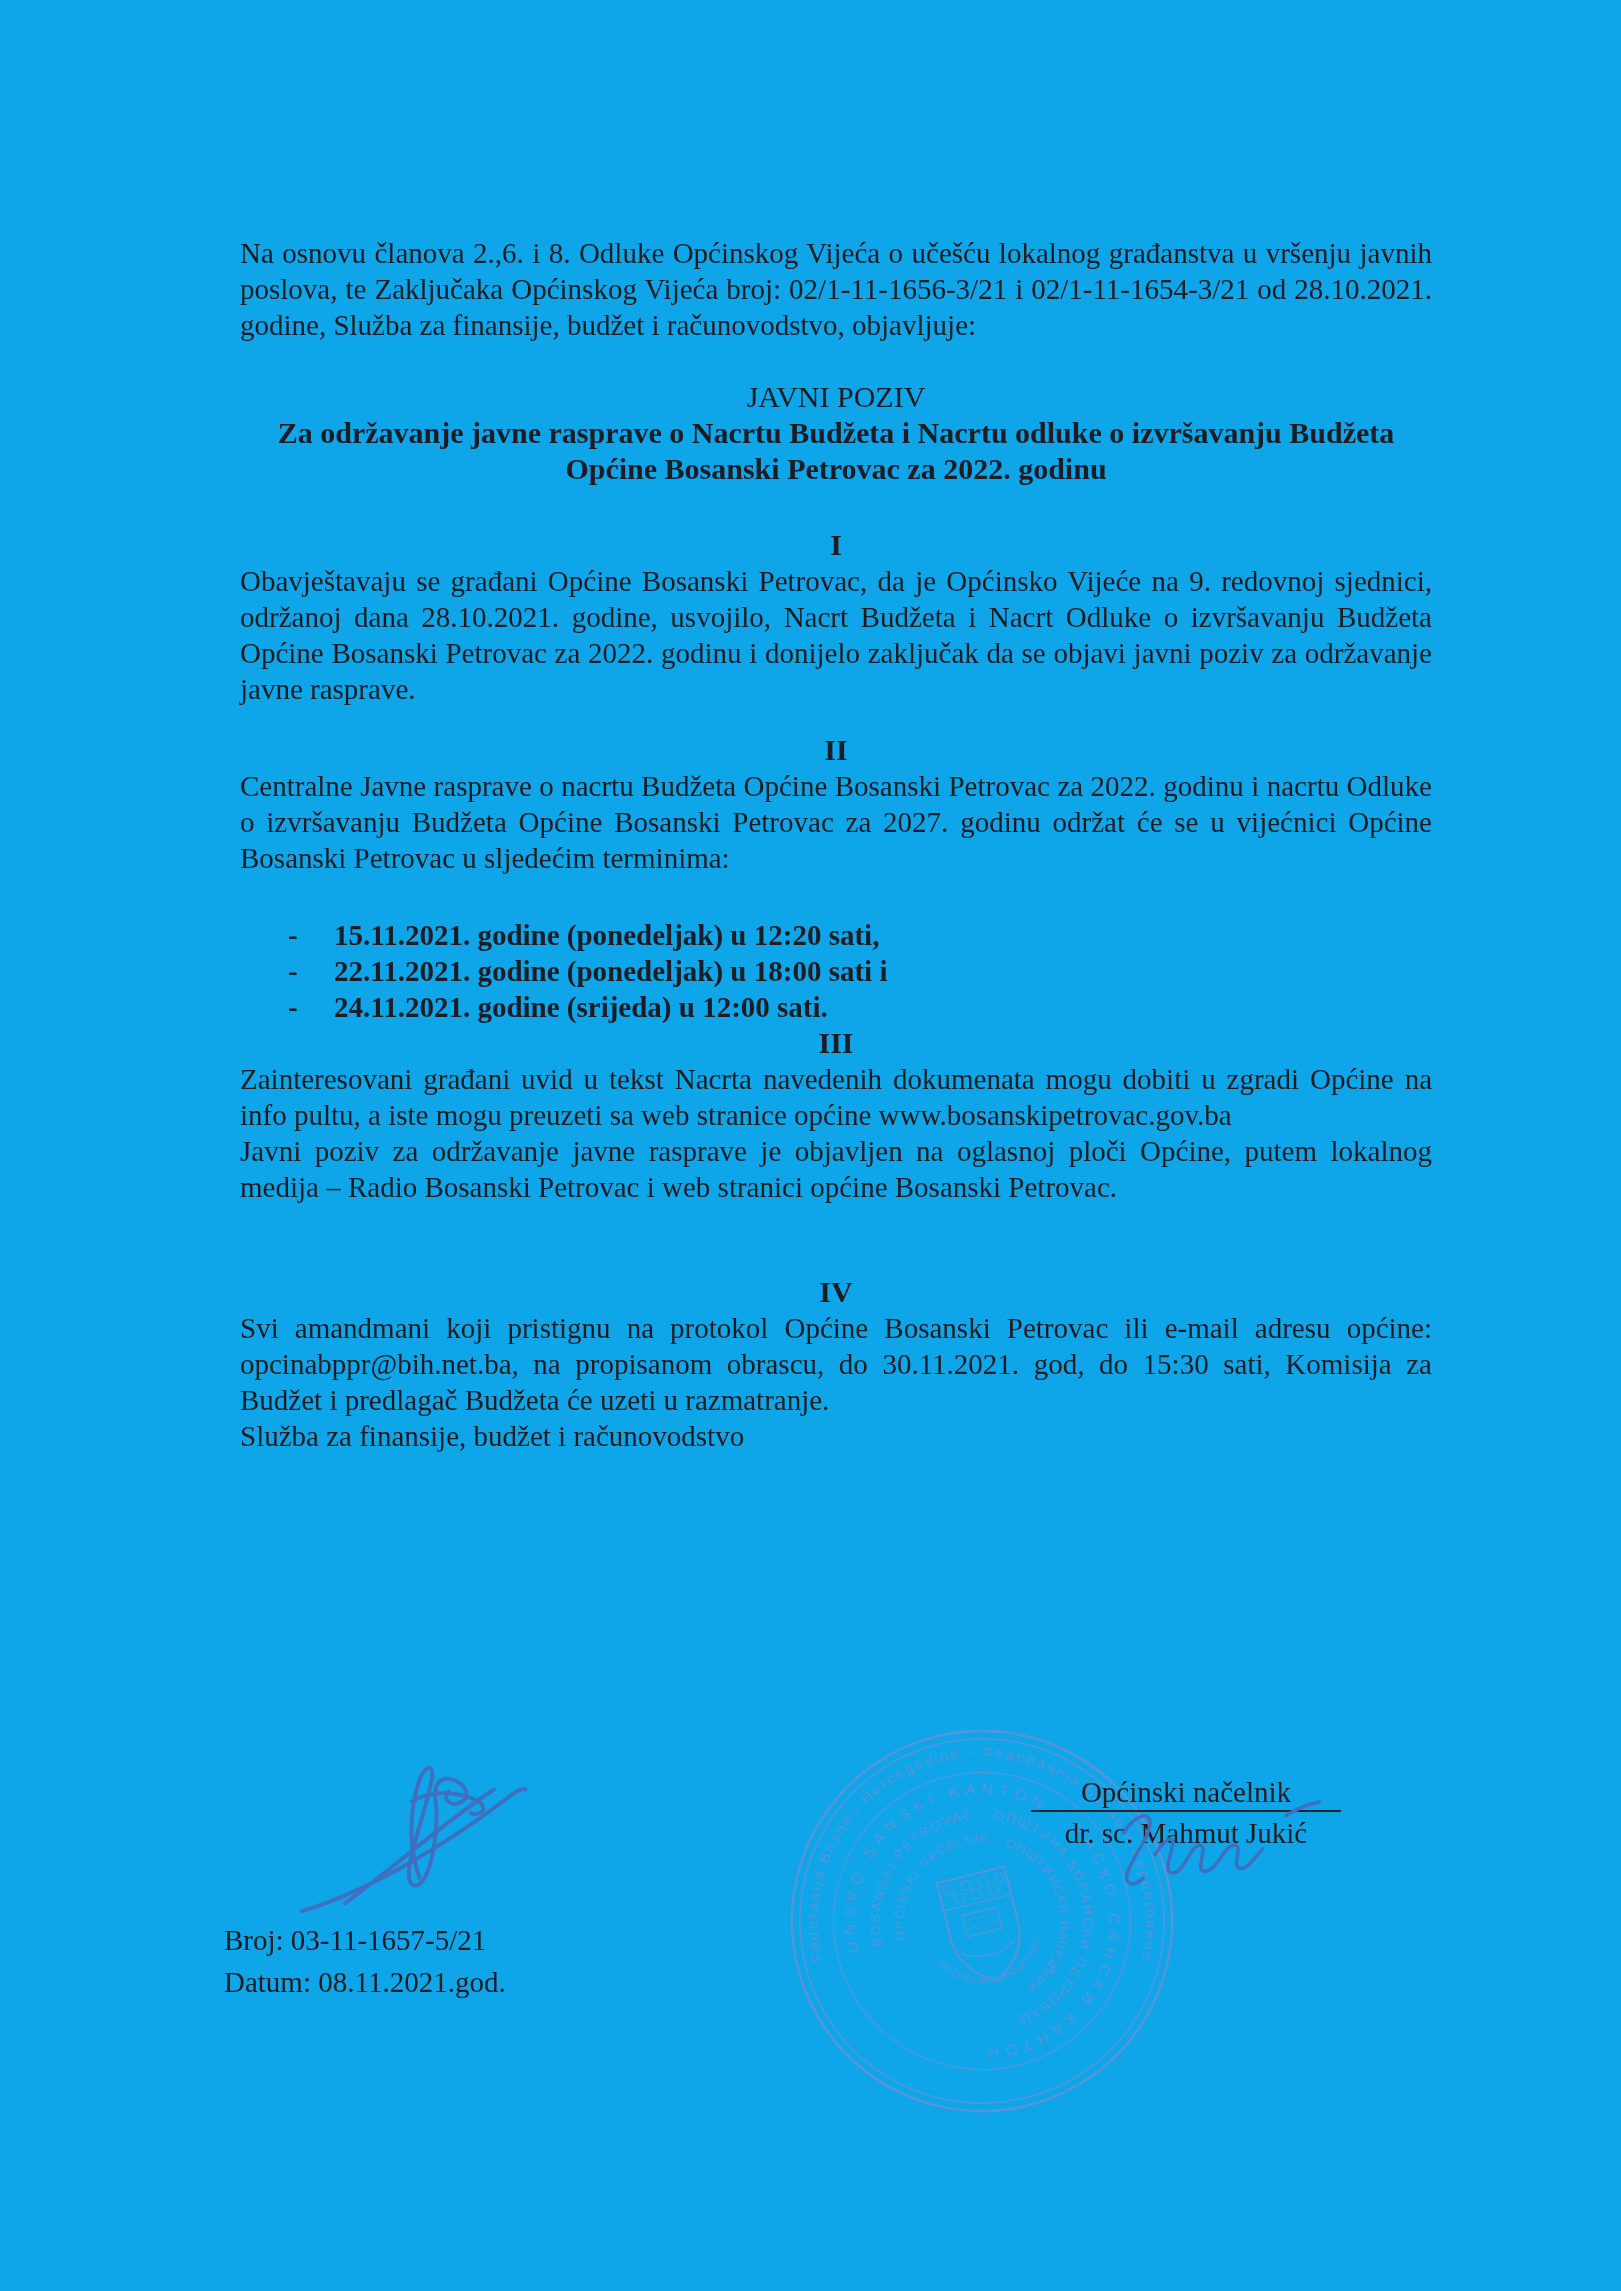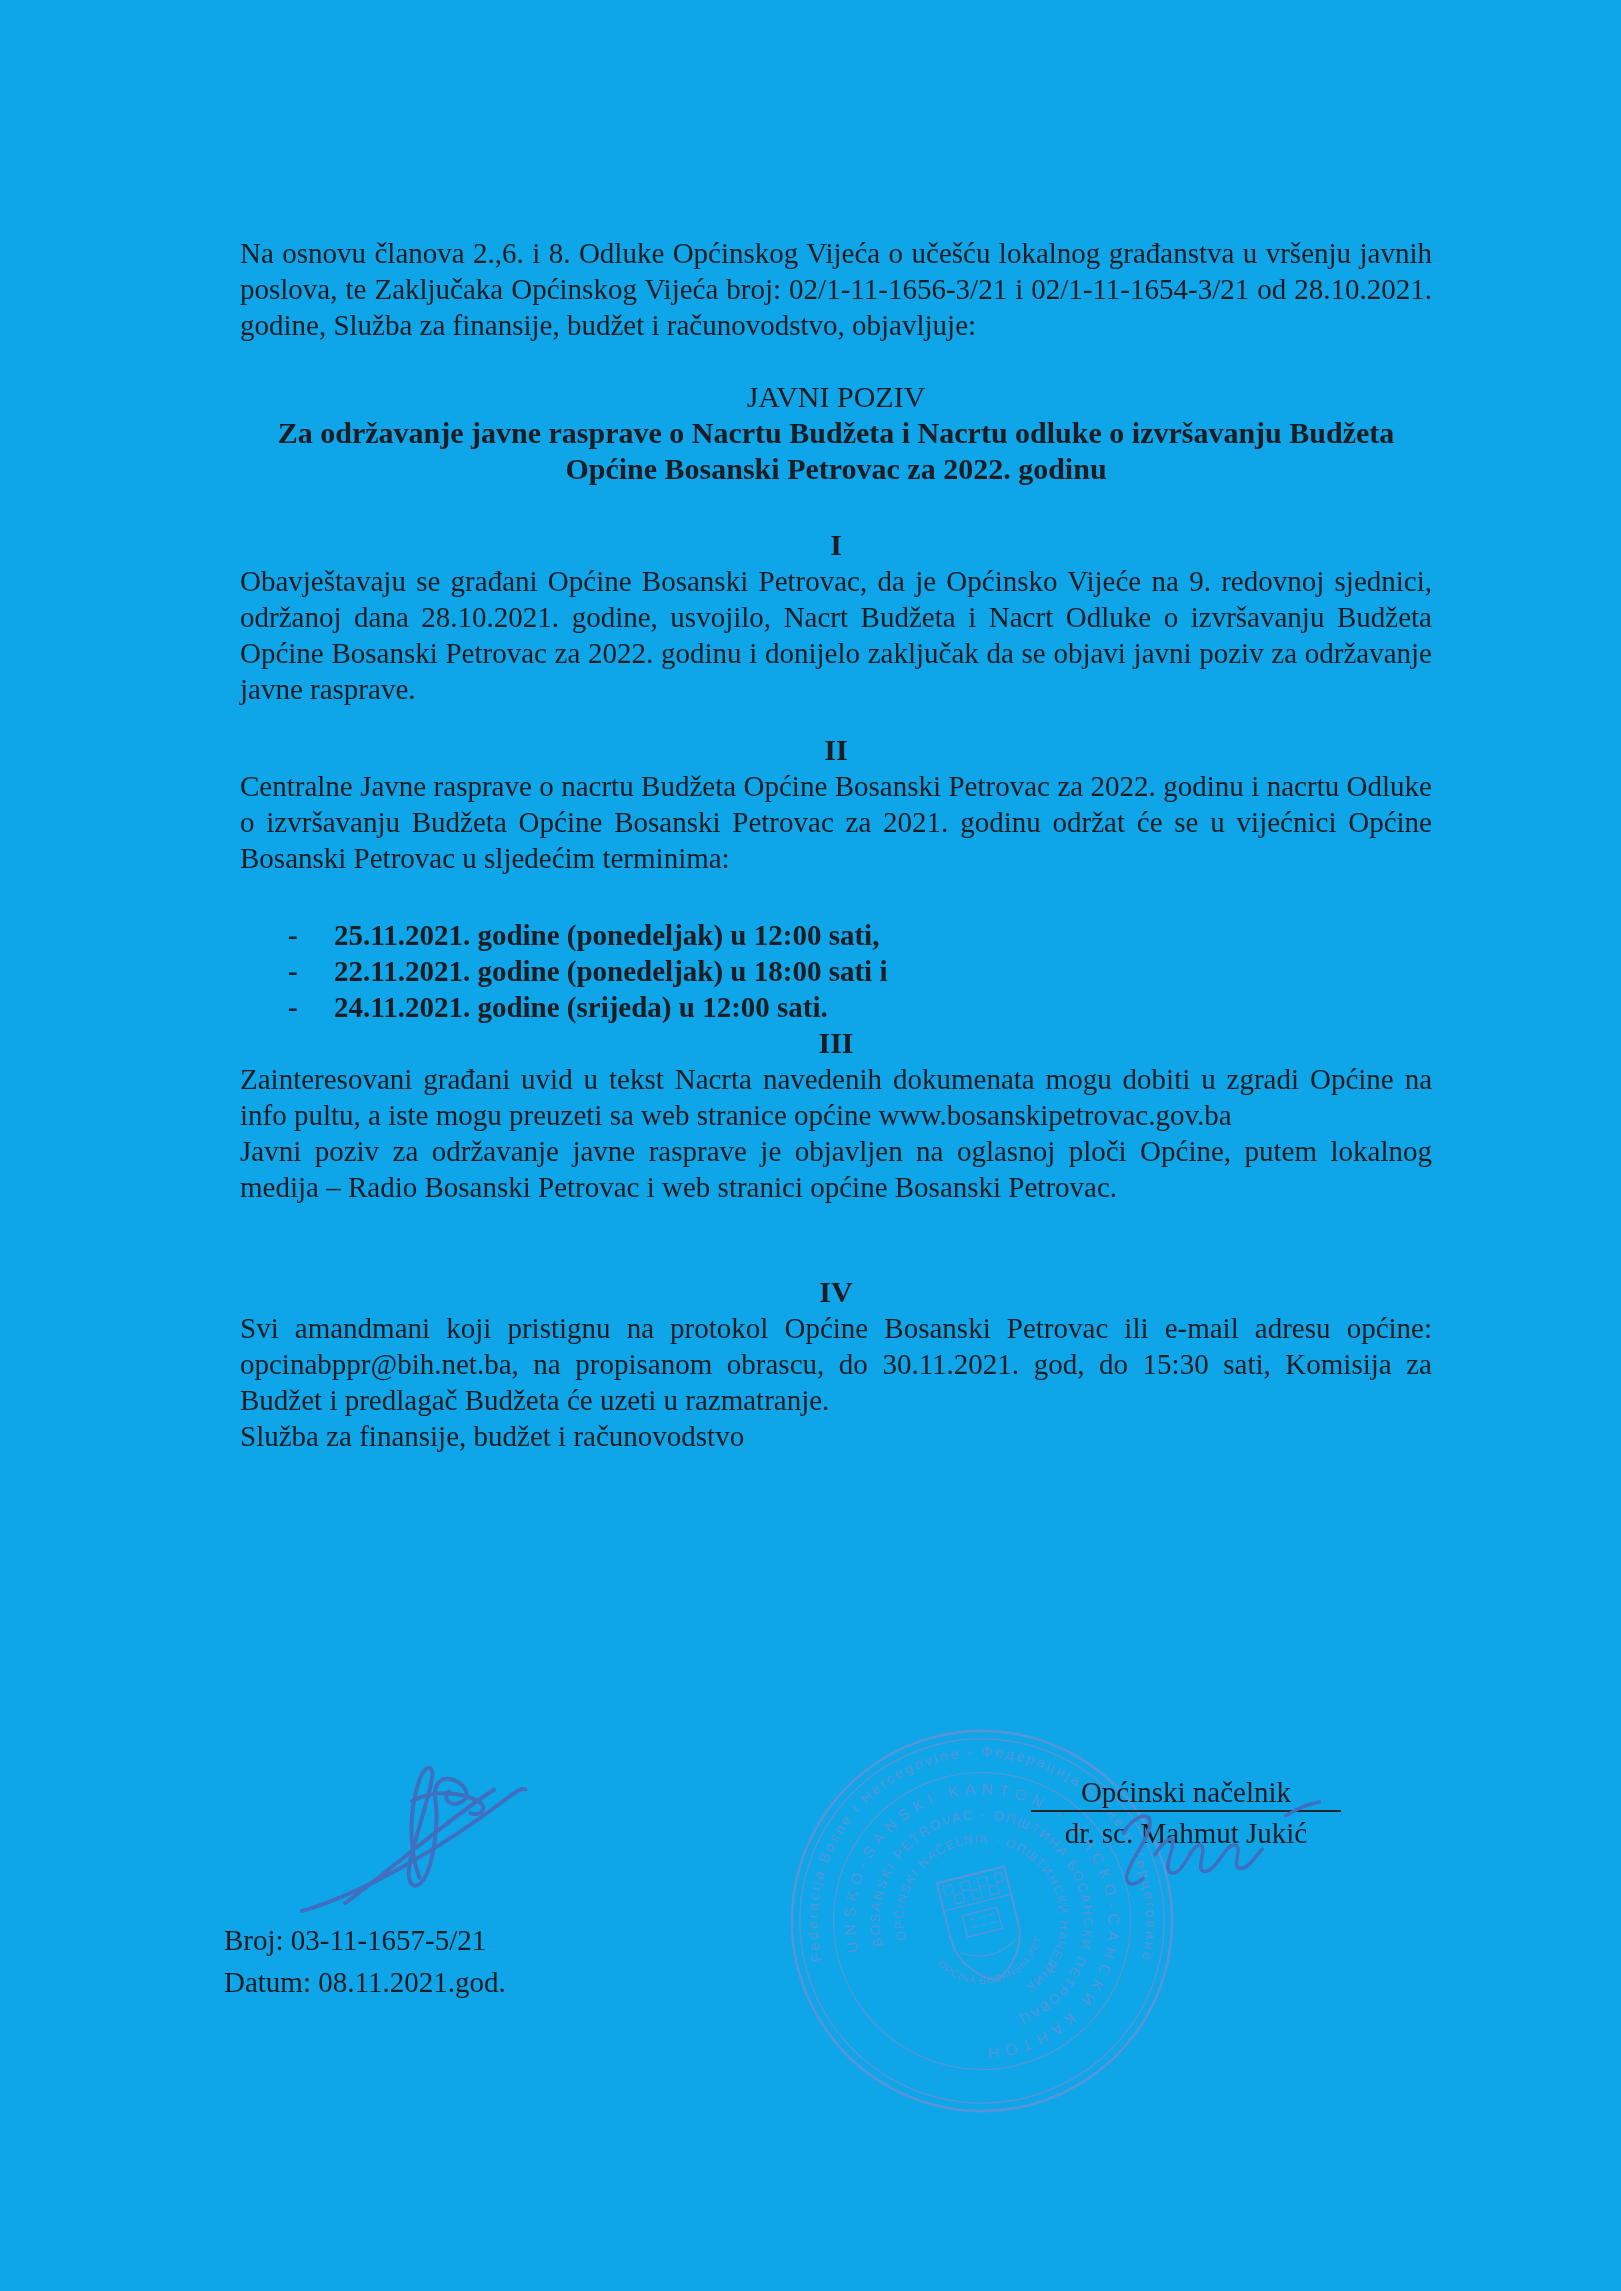--- a/index.html
+++ b/index.html
@@ -56,26 +56,26 @@
 
     <p class="just">Na osnovu članova 2.,6. i 8. Odluke Općinskog Vijeća o učešću lokalnog građanstva u vršenju javnih poslova, te Zaključaka Općinskog Vijeća broj: 02/1-11-1656-3/21 i 02/1-11-1654-3/21 od 28.10.2021. godine, Služba za finansije, budžet i računovodstvo, objavljuje:</p>
 
     <div class="doc-title">JAVNI POZIV</div>
     <div class="doc-subtitle">Za održavanje javne rasprave o Nacrtu Budžeta i Nacrtu odluke o izvršavanju Budžeta Općine Bosanski Petrovac za 2022. godinu</div>
 
     <div class="numeral mt41">I</div>
     <p class="just mt25">Obavještavaju se građani Općine Bosanski Petrovac, da je Općinsko Vijeće na 9. redovnoj sjednici, održanoj dana 28.10.2021. godine, usvojilo, Nacrt Budžeta i Nacrt Odluke o izvršavanju Budžeta Općine Bosanski Petrovac za 2022. godinu i donijelo zaključak da se objavi javni poziv za održavanje javne rasprave.</p>
 
     <div class="numeral mt50">II</div>
-    <p class="just mt36">Centralne Javne rasprave o nacrtu Budžeta Općine Bosanski Petrovac za 2022. godinu i nacrtu Odluke o izvršavanju Budžeta Općine Bosanski Petrovac za 2021. godinu održat će se u vijećnici Općine Bosanski Petrovac u sljedećim terminima:</p>
+    <p class="just mt36">Centralne Javne rasprave o nacrtu Budžeta Općine Bosanski Petrovac za 2022. godinu i nacrtu Odluke o izvršavanju Budžeta Općine Bosanski Petrovac za 2027. godinu održat će se u vijećnici Općine Bosanski Petrovac u sljedećim terminima:</p>
 
     <div class="terms">
       <div class="term">
         <span class="dash">-</span>
-        <span>25.11.2021. godine (ponedeljak) u 12:00 sati,</span>
+        <span>15.11.2021. godine (ponedeljak) u 12:20 sati,</span>
       </div>
       <div class="term">
         <span class="dash">-</span>
         <span>22.11.2021. godine (ponedeljak) u 18:00 sati i</span>
       </div>
       <div class="term">
         <span class="dash">-</span>
         <span>24.11.2021. godine (srijeda) u 12:00 sati.</span>
       </div>
     </div>

